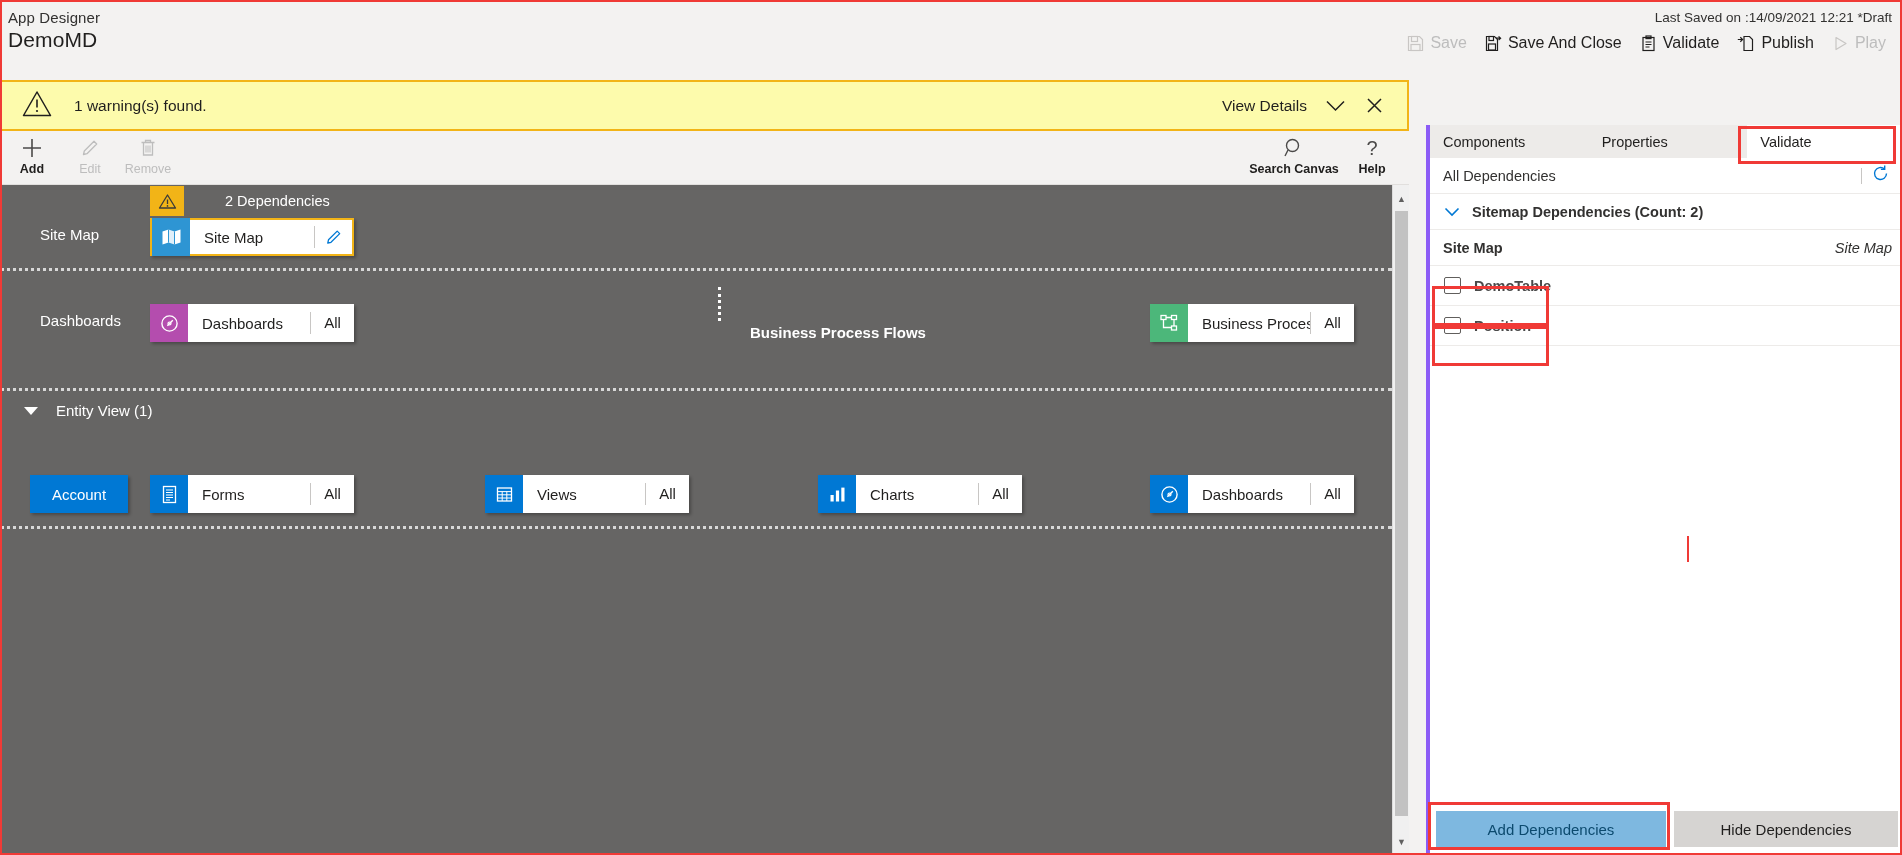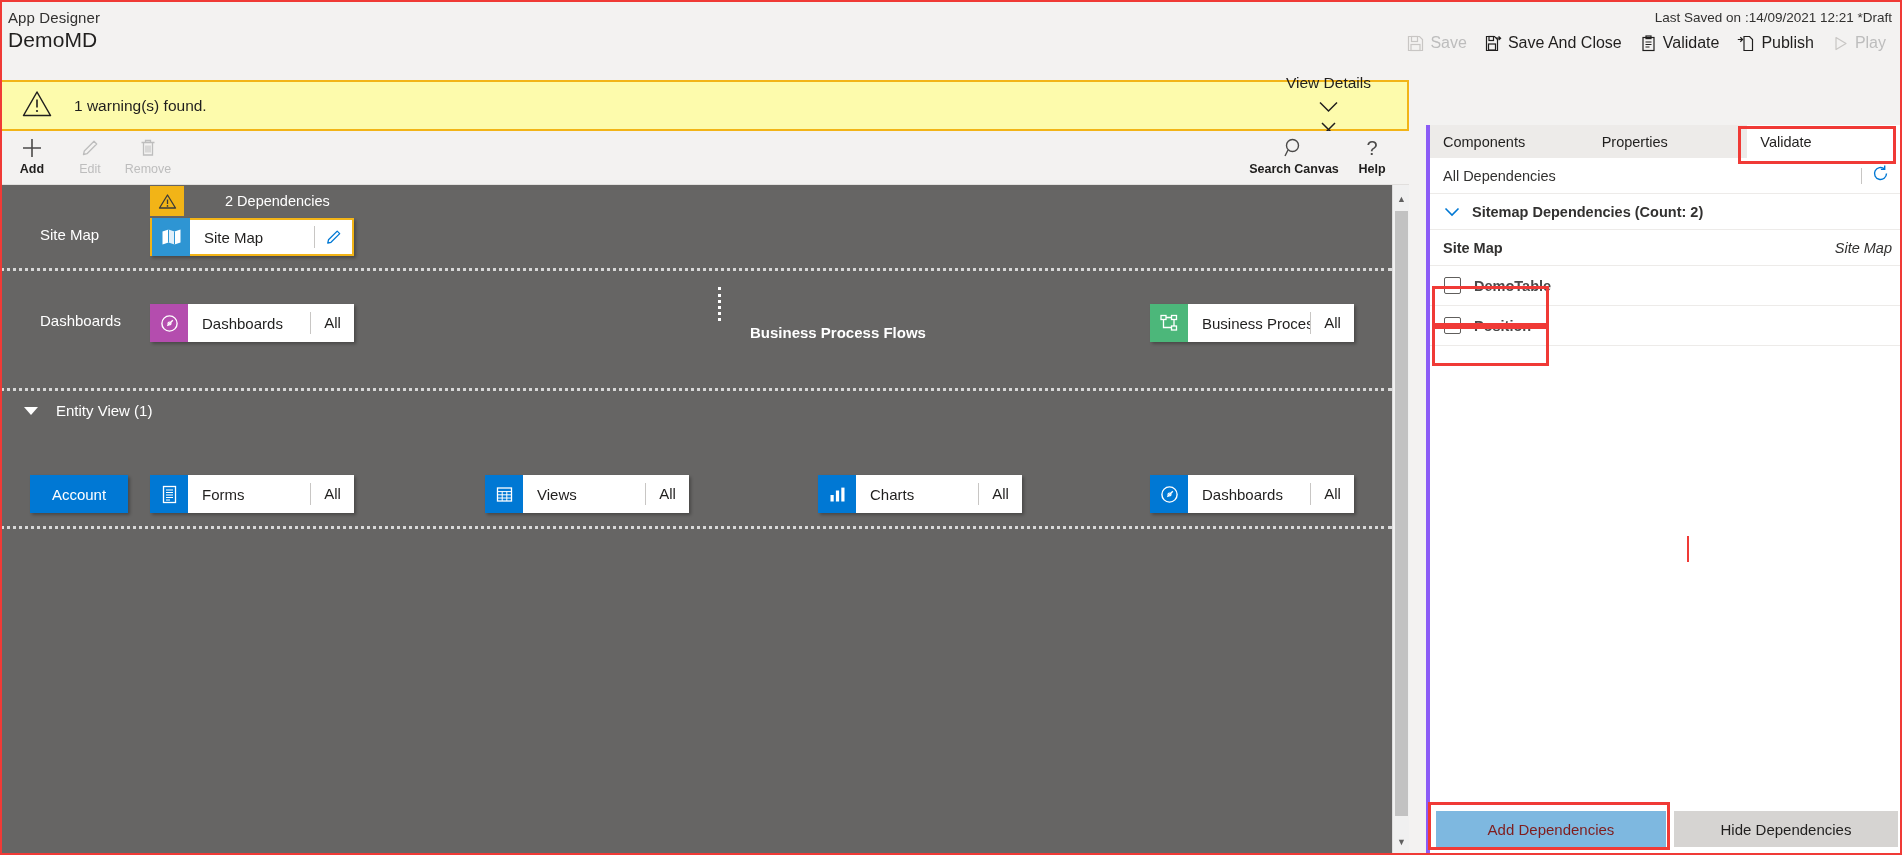--- a/index.html
+++ b/index.html
@@ -51,21 +51,21 @@
     position: absolute; left: 0; top: 80px; width: 1409px; height: 51px;
     background: #fdfbac;
     border: 2px solid #f2b417;
     display: flex; align-items: center;
   }
   .warn-icon { margin-left: 20px; }
   .warn-text {
     margin-left: 22px; font-size: 15.5px; color: #201f1e;
   }
   .warn-right {
-    margin-left: auto; display: flex; align-items: center; gap: 0px; padding-right: 28px; flex-direction: column;
+    margin-left: auto; display: flex; align-items: center; gap: 0px; padding-right: 14px;
   }
   .warn-details {
     font-size: 15.5px; color: #201f1e; cursor: pointer; padding: 4px 8px;
   }
   .warn-chevron, .warn-close {
     padding: 4px 10px; cursor: pointer; display: flex; align-items: center;
   }
 
   
   .canvas-cmd {
@@ -225,21 +225,21 @@
     border: 1px solid #605e5c; background: #fff; border-radius: 2px;
     cursor: pointer; flex: 0 0 17px;
   }
   .dep-cb-lbl { margin-left: 13px; font-size: 14.5px; font-weight: bold; color: #4a4a4a; }
 
   .rbottom {
     position: absolute; left: 0; bottom: 0; width: 476px; height: 46px;
     display: flex; align-items: center; padding: 0 6px 6px 6px; gap: 8px;
   }
   .btn-add {
-    width: 230px; height: 36px; background: #7eb8e0; color: #7f1d1d;
+    width: 230px; height: 36px; background: #7eb8e0; color: #0c4a6e;
     display: flex; align-items: center; justify-content: center;
     font-size: 15px; cursor: default;
   }
   .btn-hide {
     width: 224px; height: 36px; background: #d6d4d2; color: #201f1e;
     display: flex; align-items: center; justify-content: center;
     font-size: 15px; cursor: pointer;
   }
 
   

